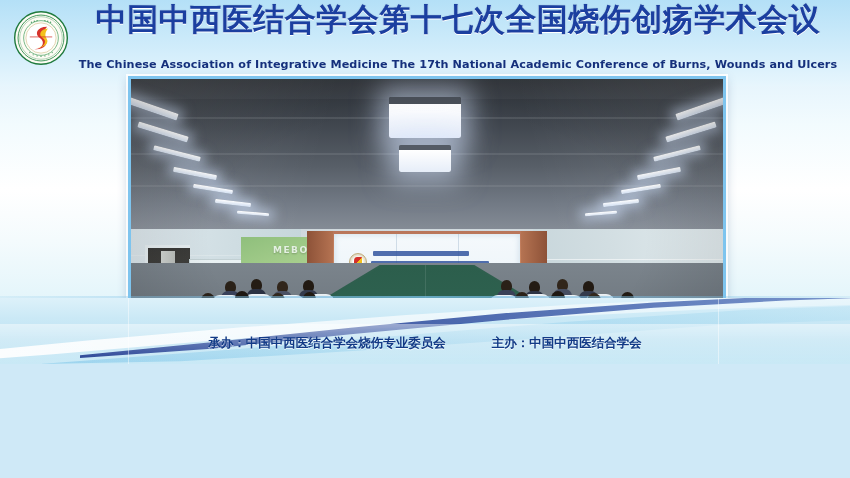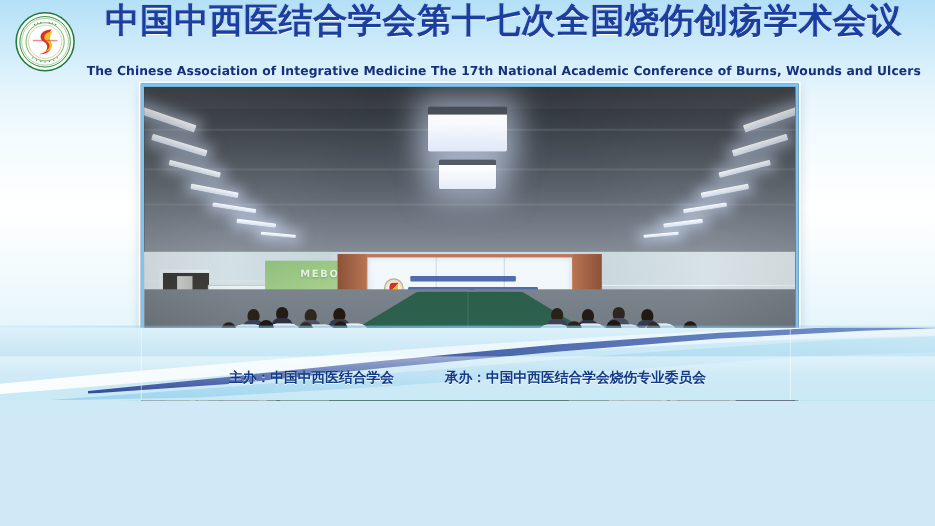--- a/index.html
+++ b/index.html
@@ -470,18 +470,18 @@
 
   <div class="bottom-band">
     <div class="bw bwave-a"></div>
     <div class="bw bwave-c"></div>
     <div class="bw bwave-b"></div>
     <div class="bw bwave-d"></div>
     <div class="vline" style="left:128px;"></div>
     <div class="vline" style="left:718px;"></div>
 
     <div class="sponsors">
+      <div class="sponsor">承办：中国中西医结合学会烧伤专业委员会</div>
       <div class="sponsor">主办：中国中西医结合学会</div>
-      <div class="sponsor">承办：中国中西医结合学会烧伤专业委员会</div>
     </div>
   </div>
 
 </div>
 
 </body></html>

